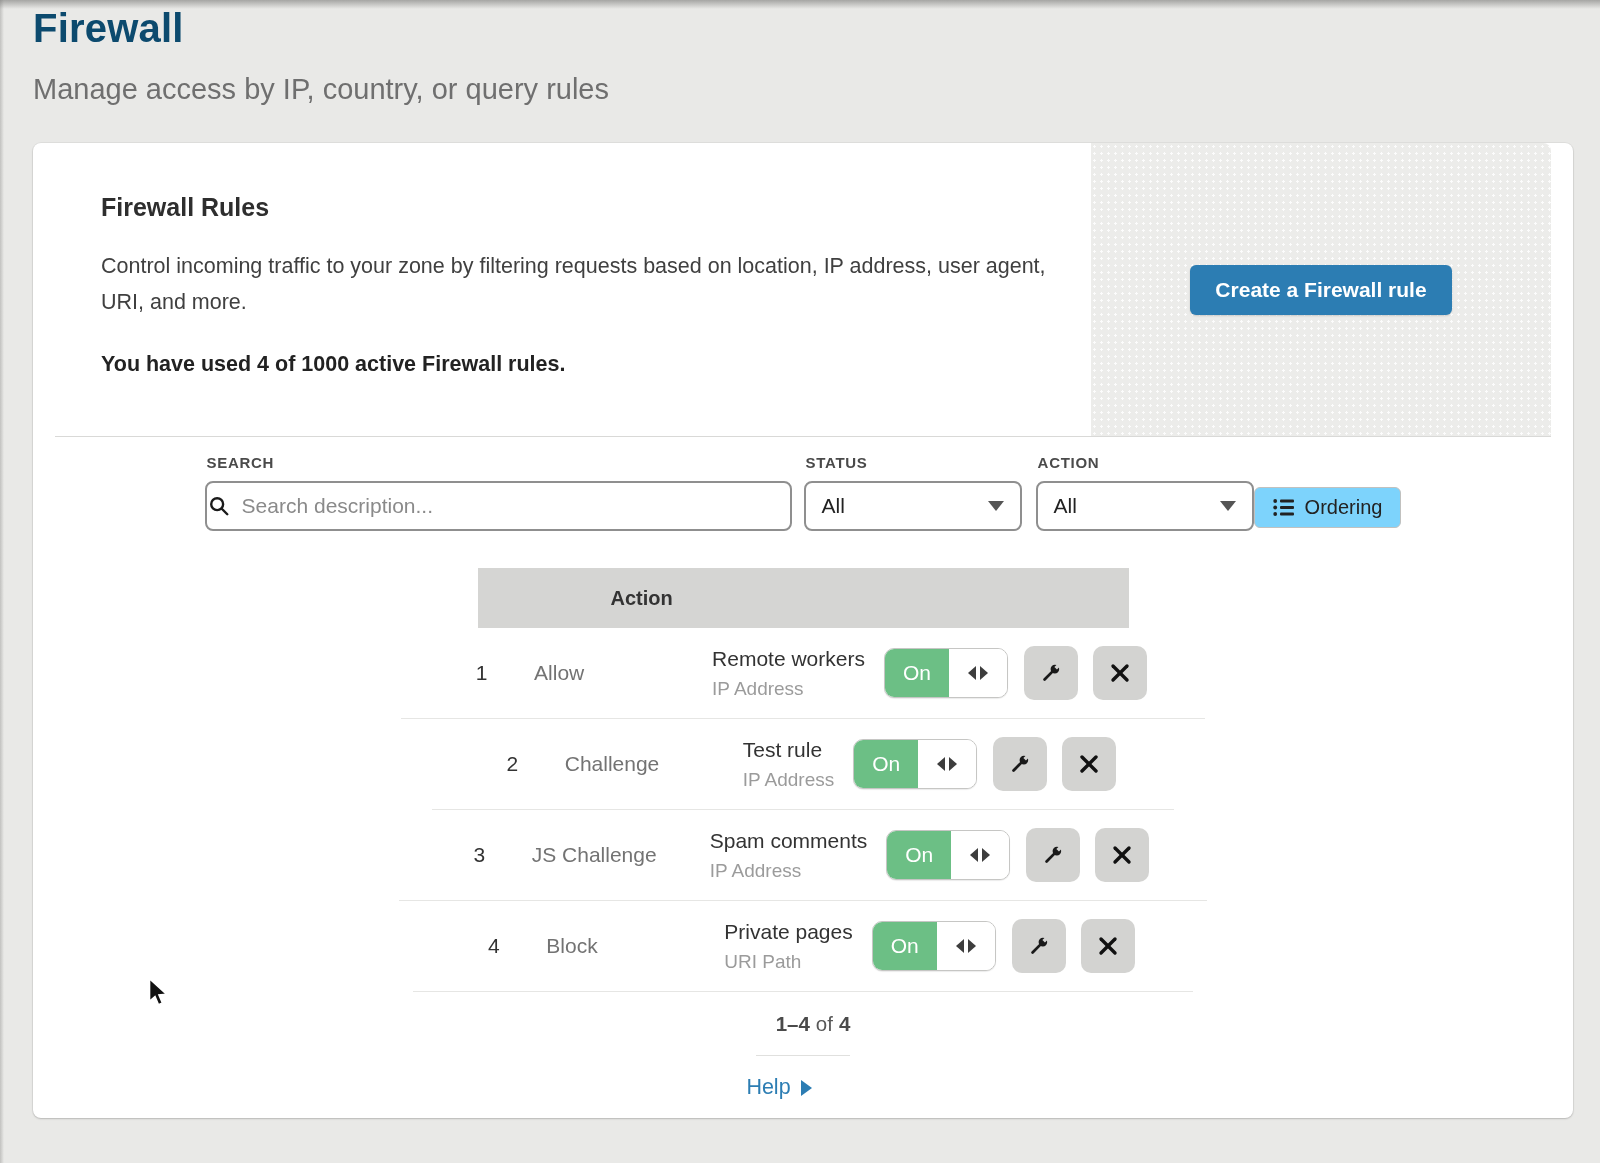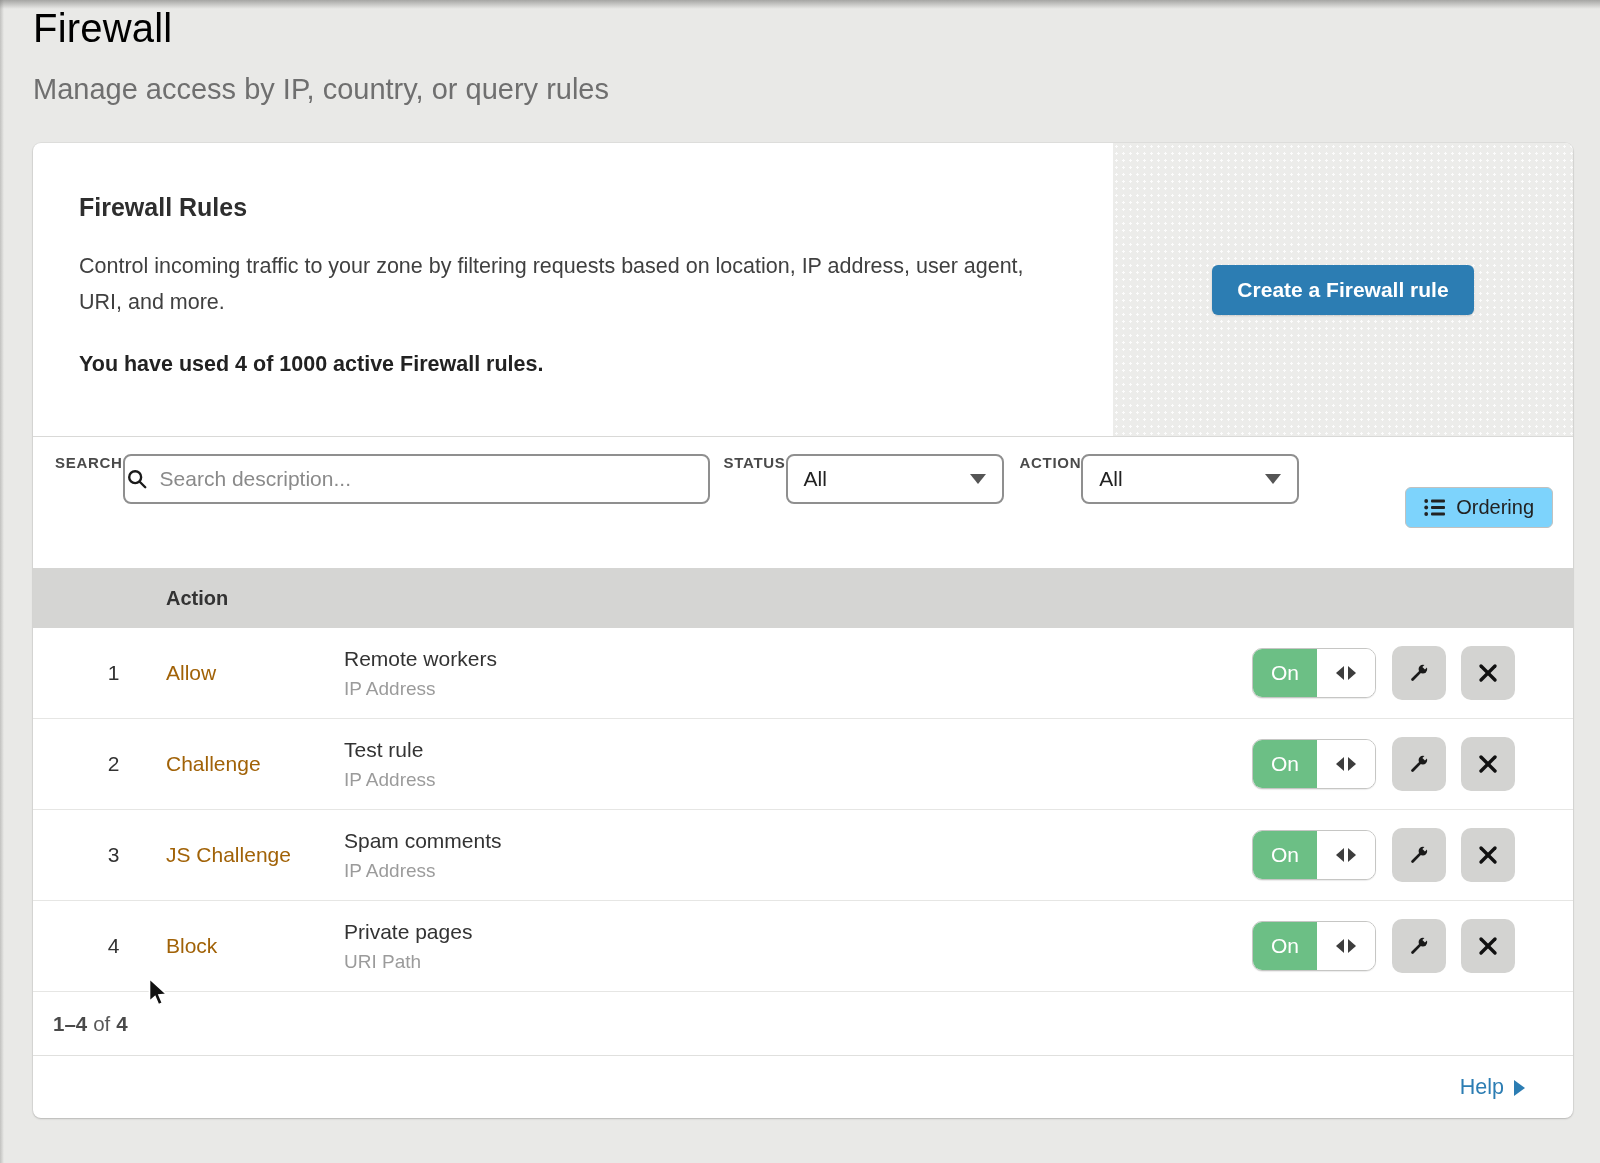--- a/index.html
+++ b/index.html
@@ -17,31 +17,31 @@
     background: linear-gradient(180deg, rgba(110,110,108,.55), rgba(233,233,231,0));
     pointer-events: none;
   }
   .edge-left {
     position: absolute; top: 0; left: 0; bottom: 0; width: 4px;
     background: linear-gradient(90deg, rgba(120,120,118,.35), rgba(233,233,231,0));
     pointer-events: none;
   }
   .page-header { padding: 6px 0 0 33px; }
   .page-title {
-    margin: 0; font-size: 40px; font-weight: 400; color: #000000; letter-spacing: .2px;
+    margin: 0; font-size: 40px; font-weight: 700; color: #0c4a6e; letter-spacing: .2px;
   }
   .page-subtitle {
     margin: 22px 0 0; font-size: 29px; font-weight: 400; color: #6f6f6f;
   }
 
   .card {
     position: absolute; left: 33px; top: 143px; width: 1540px; height: 975px;
     background: #fff; border-radius: 8px;
     box-shadow: 0 1px 2px rgba(0,0,0,.18), 0 0 0 1px rgba(0,0,0,.04);
-    display: flex; flex-direction: column;
+    display: flex; flex-direction: column; align-items: center;
   }
 
   
   .card-top { height: 294px; display: flex; border-bottom: 1px solid #d9d9d7; }
   .card-top-left { flex: 1; padding: 50px 40px 0 46px; }
   .section-heading { margin: 0 0 26px; font-size: 25px; font-weight: 700; color: #2e2e2e; }
   .section-desc {
     margin: 0; font-size: 21.5px; line-height: 36px; color: #404040; max-width: 950px;
   }
   .section-usage { margin: 32px 0 0; font-size: 21.5px; font-weight: 700; color: #222; }
@@ -56,21 +56,21 @@
     font-family: "Liberation Sans", sans-serif;
     font-size: 21px; font-weight: 700; padding: 13px 25px; cursor: pointer;
     box-shadow: 0 1px 2px rgba(0,0,0,.15);
   }
 
   
   .filter-bar {
     height: 131px; display: flex; align-items: flex-start;
     padding: 17px 20px 0 20px;
   }
-  .filter-group { display: flex; flex-direction: row; }
+  .filter-group { display: flex; flex-direction: column; }
   .filter-label {
     font-size: 15px; font-weight: 700; color: #4a4a4a; letter-spacing: .7px;
     margin: 0 0 10px 2px;
   }
   .search-box {
     width: 587px; height: 50px; border: 2px solid #8f8f8f; border-radius: 8px;
     display: flex; align-items: center; padding: 0 1px; background: #fff; margin-right: 12px;
   }
   .search-box .icn { margin-right: 10px; display: flex; }
   .search-input {
@@ -95,21 +95,21 @@
     font-size: 20px; color: #222; display: flex; align-items: center; gap: 11px; cursor: pointer;
   }
 
   
   .grid-cols { display: grid; grid-template-columns: 133px 178px 1fr 340px; align-items: center; }
   .table-head {
     height: 60px; background: #d5d5d3; font-size: 20px; font-weight: 700; color: #333;
   }
   .rule-row { height: 91px; border-bottom: 1px solid #e6e6e4; }
   .col-priority { text-align: center; padding-left: 28px; font-size: 21px; color: #333; }
-  .col-action { font-size: 21px; color: #a16207; }
+  .col-action { font-size: 21px; color: #737373; }
   .col-desc .title { font-size: 21px; color: #333; }
   .col-desc .sub { font-size: 19px; color: #9b9b9b; margin-top: 7px; }
   .col-controls { display: flex; align-items: center; padding-left: 19px; }
 
   .toggle {
     display: flex; height: 50px; border-radius: 10px; overflow: hidden;
     border: 1px solid #c6c6c4; background: #fff; cursor: pointer;
     box-shadow: 0 1px 1px rgba(0,0,0,.08);
   }
   .toggle-on {

